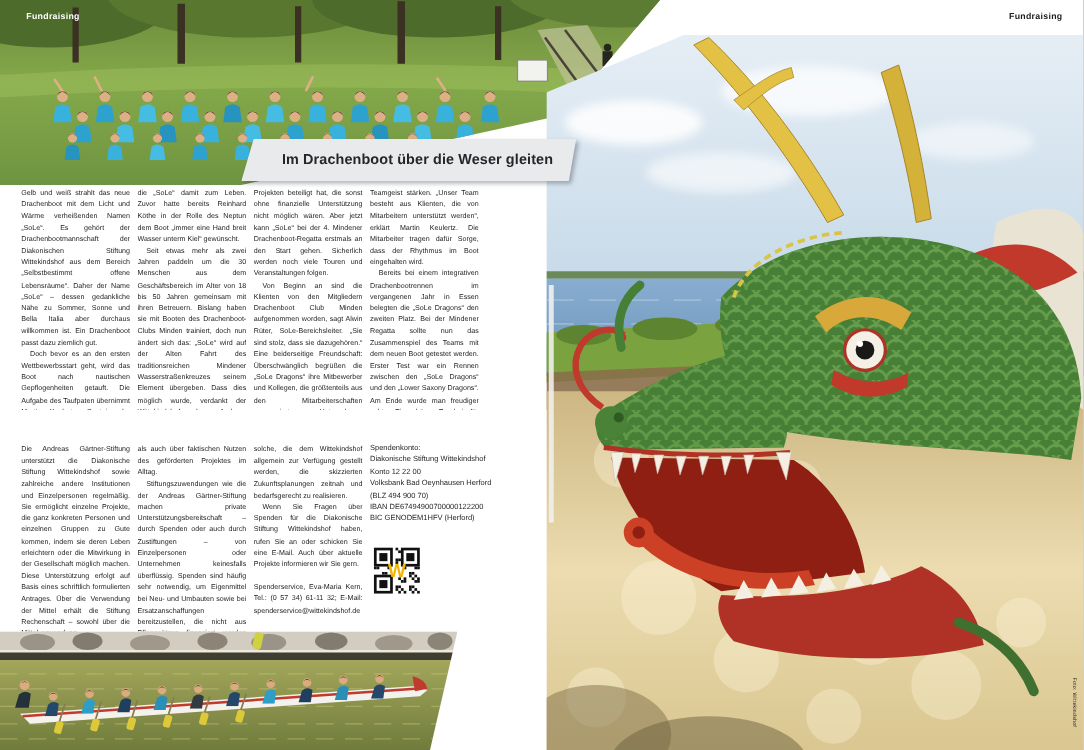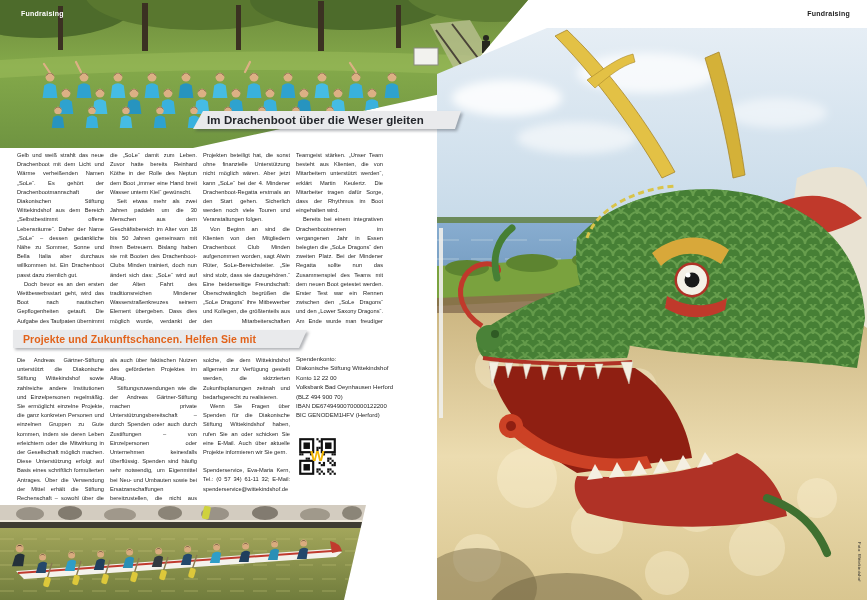--- a/index.html
+++ b/index.html
@@ -9,22 +9,22 @@
   .photo{position:absolute;z-index:1;}
   .photo svg{display:block;width:100%;height:100%;}
   .team-photo{left:0;top:0;width:528px;height:148px;
       clip-path:polygon(0 0,528px 0,450px 92px,193px 148px,0 148px);}
   .dragon-photo{left:437px;top:28px;width:430px;height:572px;
       clip-path:polygon(0 46px,110px 0,100% 0,100% 100%,0 100%);}
   .race-photo{left:0;top:505px;width:366px;height:95px;
       clip-path:polygon(0 0,100% 0,344px 100%,0 100%);}
 
   .strip-wrap{position:absolute;z-index:5;filter:drop-shadow(2px 2.5px 1.6px rgba(50,55,65,.38));}
-  .strip{height:18px;background:#e9eaec;display:flex;align-items:center;
-         font-weight:bold;box-sizing:border-box;white-space:nowrap;}
+  .strip{height:34px;background:#e9eaec;display:flex;align-items:center;
+         font-weight:bold;box-sizing:border-box;white-space:nowrap;justify-content:center;}
   .headline-wrap{left:193px;top:111px;}
   .headline-strip{width:268px;clip-path:polygon(10px 0,100% 0,calc(100% - 6px) 100%,0 100%);
          color:#23262b;font-size:11.5px;padding-left:14px;letter-spacing:.1px;}
   .section-wrap{left:13px;top:330px;}
   .section-strip{width:294px;clip-path:polygon(0 0,100% 0,calc(100% - 8px) 100%,0 100%);
          color:#e2631b;font-size:10.5px;padding-left:10px;letter-spacing:.1px;}
 
   .rubric{position:absolute;z-index:6;font-size:7px;font-weight:bold;letter-spacing:.25px;}
   .rubric-left{left:21px;top:10px;color:#ffffff;}
   .rubric-right{right:17px;top:10px;color:#1c1c1c;}
@@ -300,25 +300,20 @@
 
   <div class="rubric rubric-left">Fundraising</div>
   <div class="rubric rubric-right">Fundraising</div>
 
   <div class="strip-wrap headline-wrap">
     <div class="strip headline-strip">
       <span>Im Drachenboot über die Weser gleiten</span>
     </div>
   </div>
 
-  <div class="strip-wrap section-wrap">
-    <div class="strip section-strip">
-      <span>Projekte und Zukunftschancen. Helfen Sie mit</span>
-    </div>
-  </div>
 
   <div class="col row-top c1">
     <p>Gelb und weiß strahlt das neue Drachenboot mit dem Licht und Wärme verheißenden Namen „SoLe“. Es gehört der Drachenbootmannschaft der Diakonischen Stiftung Wittekindshof aus dem Bereich „Selbstbestimmt offene Lebensräume“. Daher der Name „SoLe“ – dessen gedankliche Nähe zu Sommer, Sonne und Bella Italia aber durchaus willkommen ist. Ein Drachenboot passt dazu ziemlich gut.</p>
     <p class="ind">Doch bevor es an den ersten Wettbewerbsstart geht, wird das Boot nach nautischen Gepflogenheiten getauft. Die Aufgabe des Taufpaten übernimmt Martin Keulertz, Captain der „SoLe Dragons“. Er malt die Augen auf die Drachenkopffigur am Bug und erweckt</p>
   </div>
   <div class="col row-top c2">
     <p>die „SoLe“ damit zum Leben. Zuvor hatte bereits Reinhard Köthe in der Rolle des Neptun dem Boot „immer eine Hand breit Wasser unterm Kiel“ gewünscht.</p>
     <p class="ind">Seit etwas mehr als zwei Jahren paddeln um die 30 Menschen aus dem Geschäftsbereich im Alter von 18 bis 50 Jahren gemeinsam mit ihren Betreuern. Bislang haben sie mit Booten des Drachenboot-Clubs Minden trainiert, doch nun ändert sich das: „SoLe“ wird auf der Alten Fahrt des traditionsreichen Mindener Wasserstraßenkreuzes seinem Element übergeben. Dass dies möglich wurde, verdankt der Wittekindshof der „Andreas Gärtner-Stiftung“, die sich schon vielfach an</p>
   </div>
   <div class="col row-top c3">

